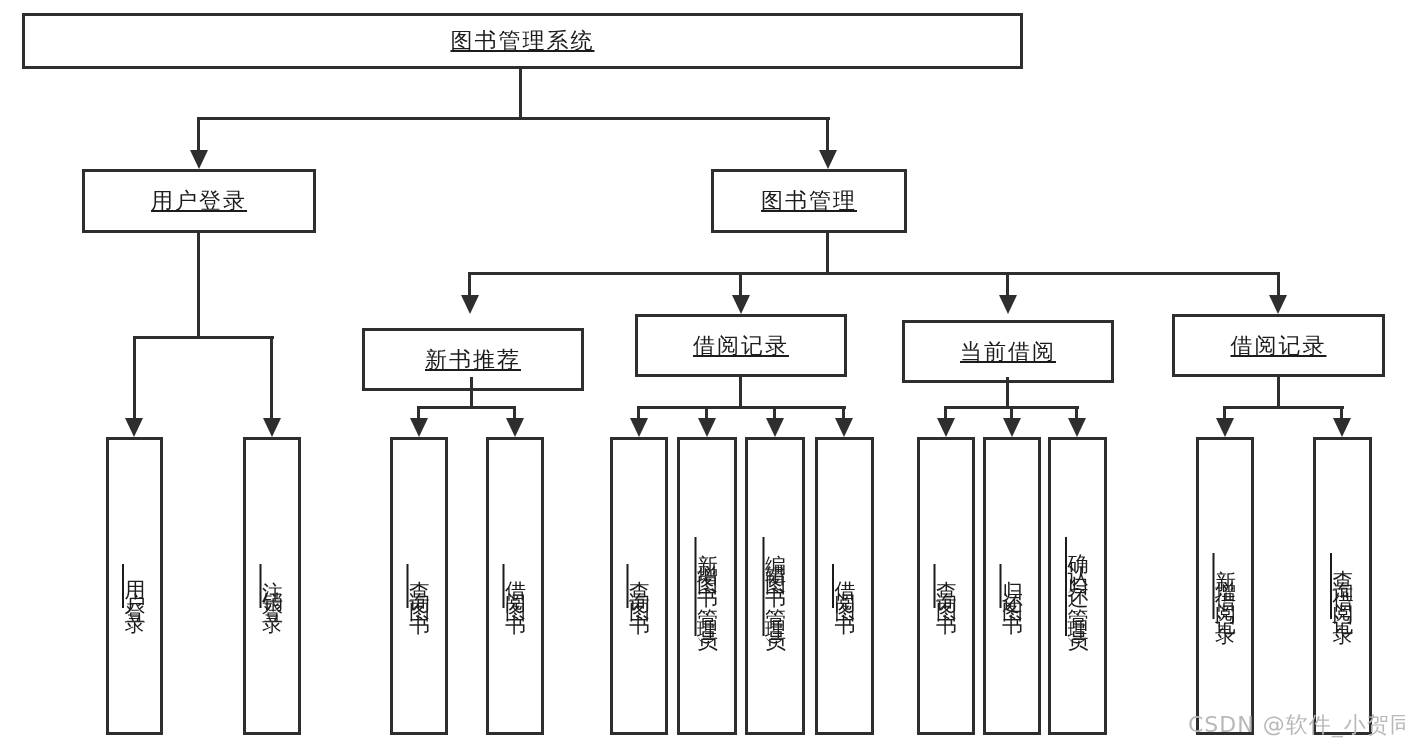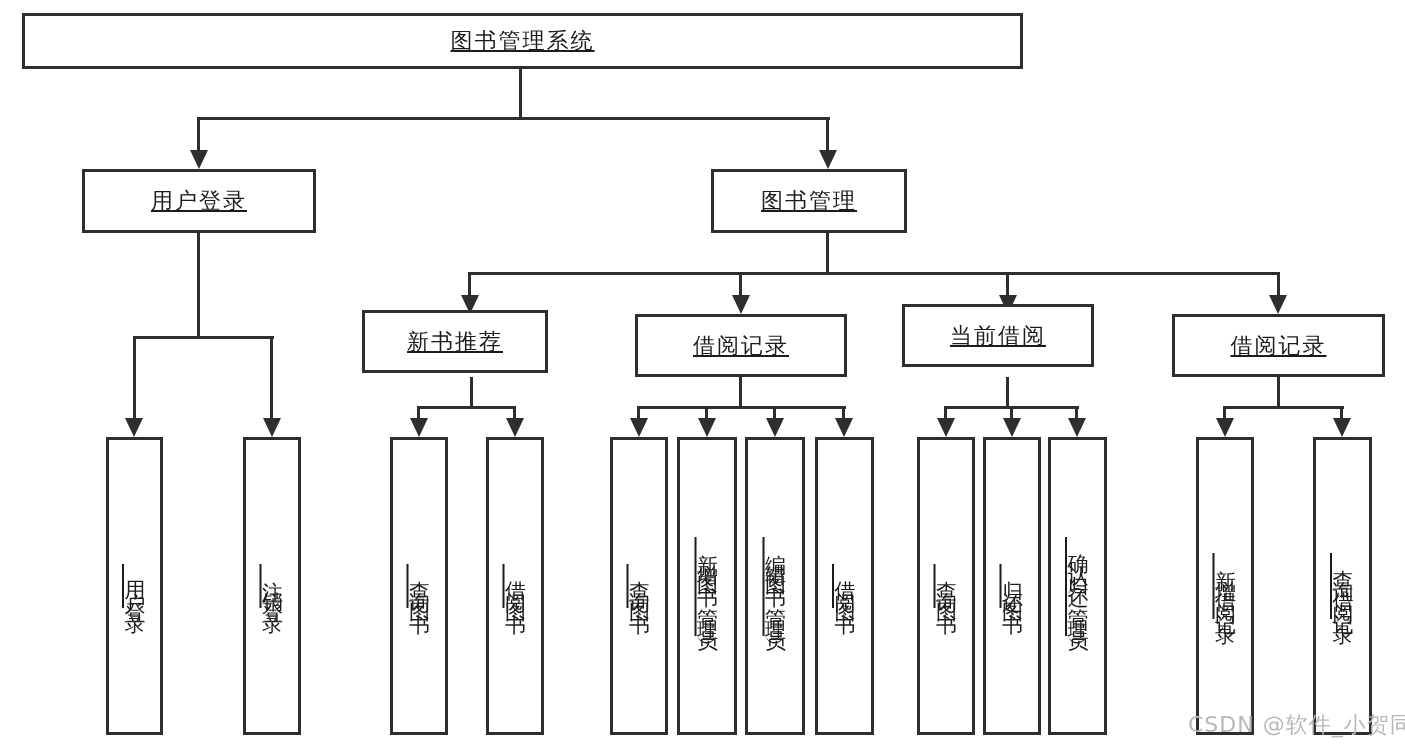--- a/index.html
+++ b/index.html
@@ -49,27 +49,27 @@
     <div class="vline" style="left:468px;top:272px;height:23px"></div>
     <div class="arrowhead" style="left:461px;top:295px"></div>
     <div class="vline" style="left:739px;top:272px;height:23px"></div>
     <div class="arrowhead" style="left:732px;top:295px"></div>
     <div class="vline" style="left:1006px;top:272px;height:23px"></div>
     <div class="arrowhead" style="left:999px;top:295px"></div>
     <div class="vline" style="left:1277px;top:272px;height:23px"></div>
     <div class="arrowhead" style="left:1269px;top:295px"></div>
   </div>
 
-  <div class="box" style="left:362px;top:310px;width:186px;height:63px">
+  <div class="box" style="left:362px;top:328px;width:222px;height:63px">
     <span class="lbl">新书推荐</span>
   </div>
   <div class="box" style="left:635px;top:314px;width:212px;height:63px">
     <span class="lbl">借阅记录</span>
   </div>
-  <div class="box" style="left:902px;top:304px;width:192px;height:63px">
+  <div class="box" style="left:902px;top:320px;width:212px;height:63px">
     <span class="lbl">当前借阅</span>
   </div>
   <div class="box" style="left:1172px;top:314px;width:213px;height:63px">
     <span class="lbl">借阅记录</span>
   </div>
 
   <div>
     <div class="vline" style="left:197px;top:233px;height:105px"></div>
     <div class="hline" style="left:133px;top:336px;width:141px"></div>
     <div class="vline" style="left:133px;top:336px;height:82px"></div>

